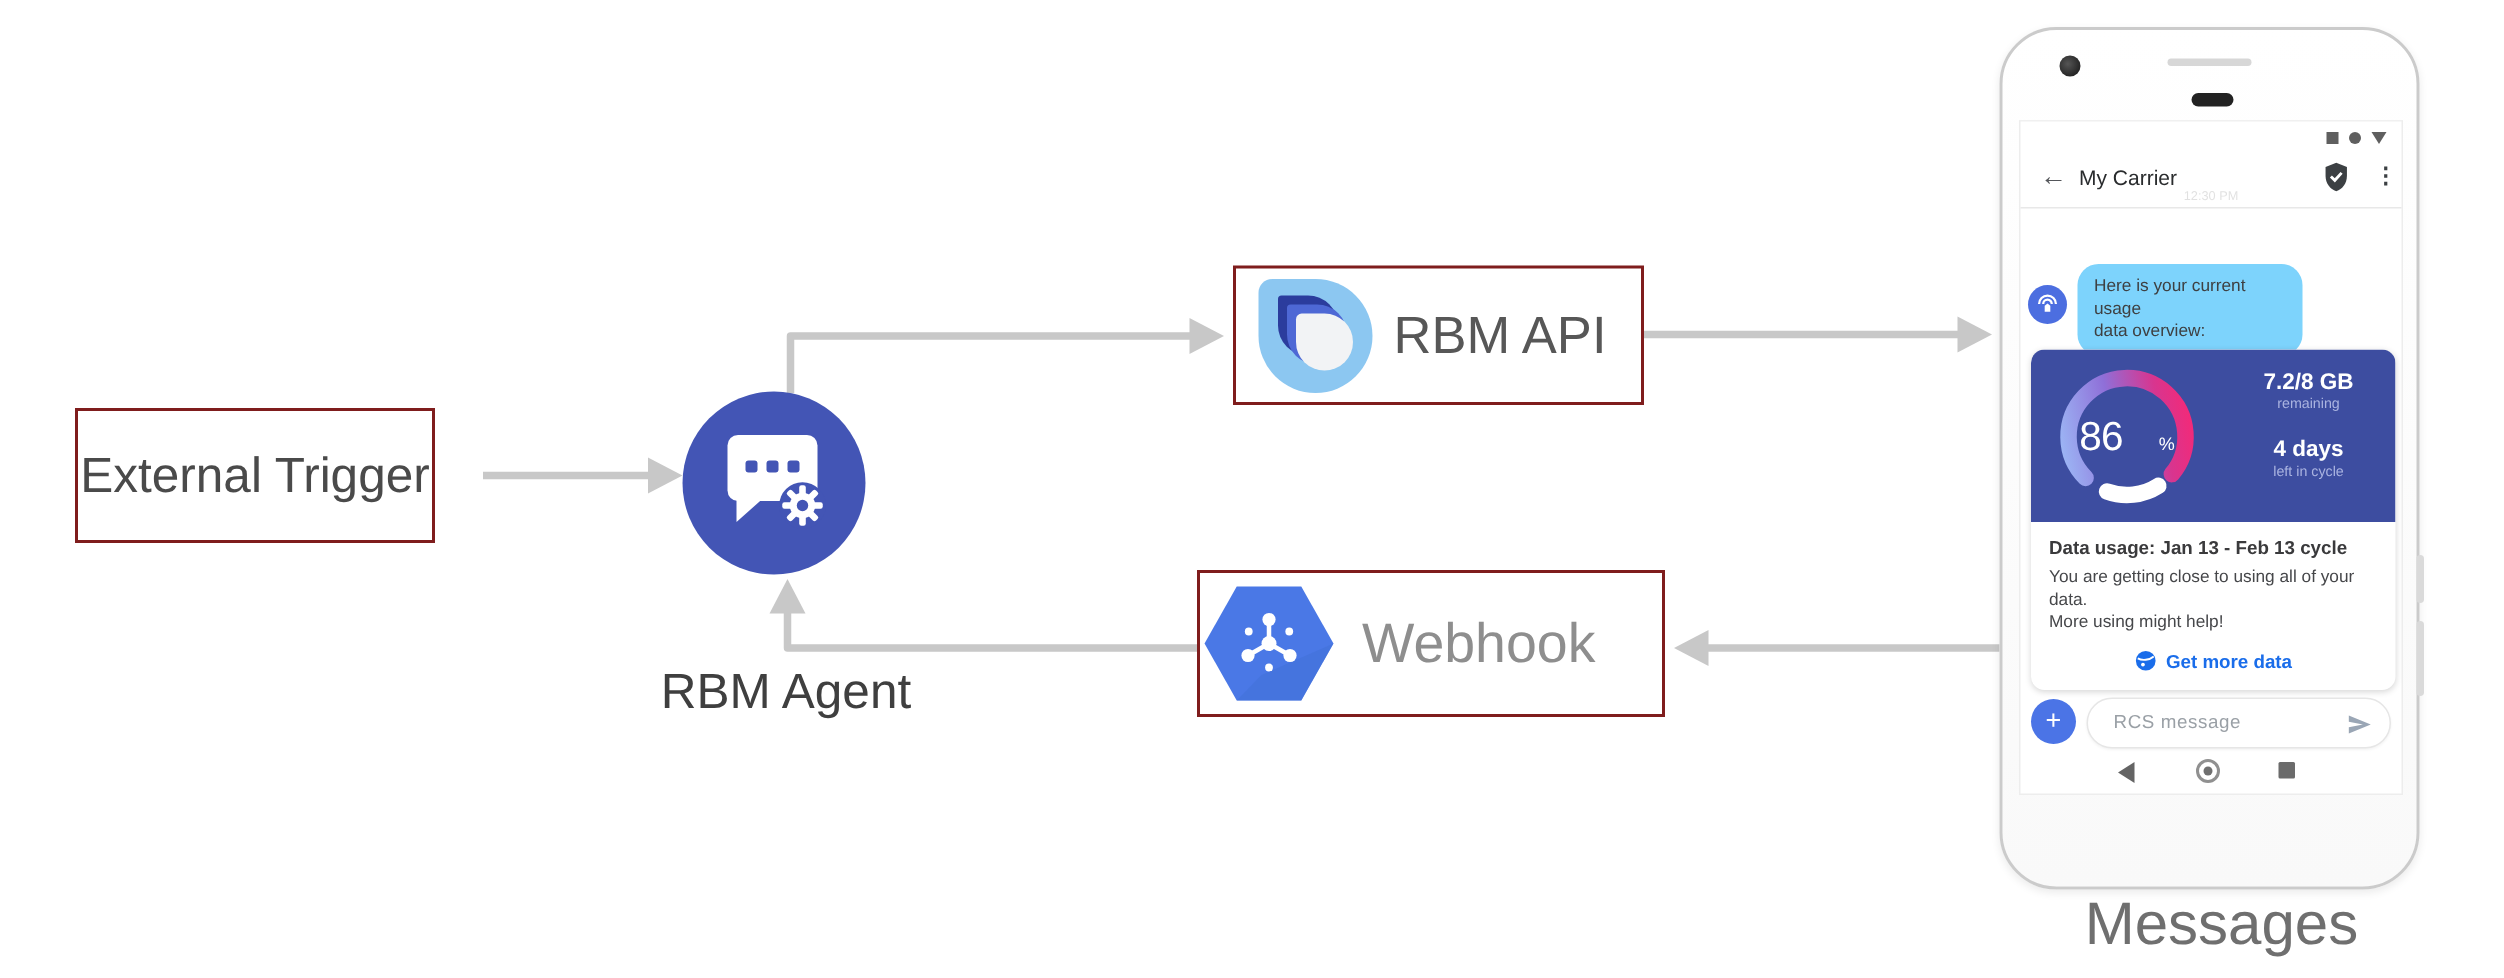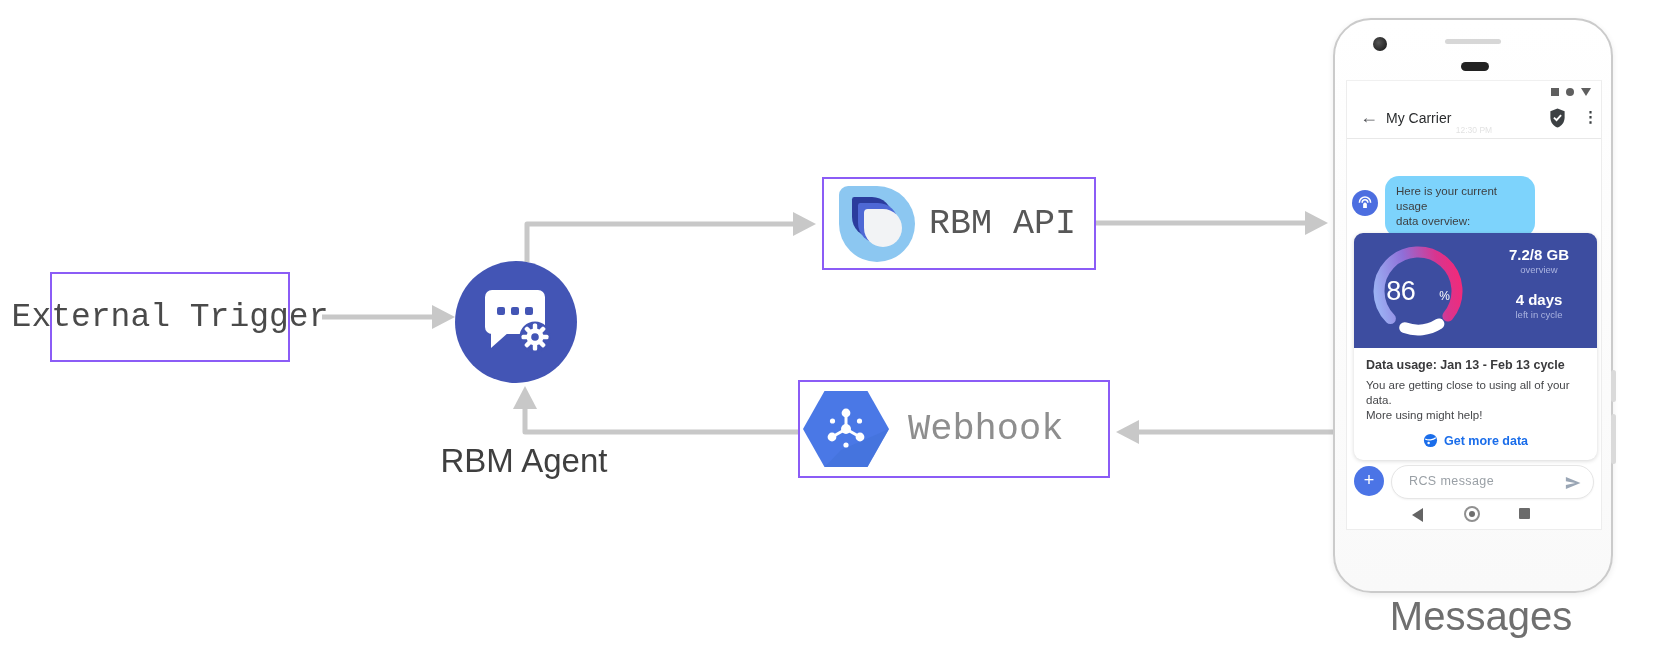--- a/index.html
+++ b/index.html
@@ -3,22 +3,22 @@
 <meta charset="utf-8">
 <style>
   html,body{margin:0;padding:0;background:#fff;}
   .canvas{position:relative;width:1669px;height:652px;background:#fff;
           font-family:"Liberation Sans",sans-serif;overflow:hidden;}
 
   
   #arrows{position:absolute;left:0;top:0;pointer-events:none;}
 
   
-  .dbox{position:absolute;background:#fff;border:2px solid #8b5cf6;
-        display:flex;align-items:center;box-sizing:border-box;font-family:Liberation Mono, monospace;}
+  .dbox{position:absolute;background:#fff;border:2px solid #7f1d1d;
+        display:flex;align-items:center;box-sizing:border-box;}
   .big-label{font-weight:300;color:#4a4a4a;white-space:nowrap;}
   #ext-box{left:50px;top:272px;width:240px;height:90px;justify-content:center;}
   #ext-box .big-label{font-size:33px;}
   #api-box{left:822px;top:177px;width:274px;height:93px;padding-left:15px;gap:14px;}
   #api-box .big-label{font-size:35px;color:#575757;}
   #webhook-box{left:798px;top:380px;width:312px;height:98px;padding-left:2px;gap:18px;}
   #webhook-box .big-label{font-size:37px;color:#8e8e8e;}
 
   #agent-circle{position:absolute;left:455px;top:261px;width:122px;height:122px;
                 border-radius:50%;background:#4355b5;}
@@ -243,21 +243,21 @@
               <path d="M -27.6 27.6 A 39 39 0 1 1 29.9 25.1" stroke="url(#ggrad)" stroke-width="11" fill="none" stroke-linecap="round"></path>
               <path d="M 20.9 32.9 A 39 39 0 0 1 -13.3 36.7" stroke="#fff" stroke-width="11" fill="none" stroke-linecap="round"></path>
             </svg>
             <div class="gauge-num">
               <span class="pct">86</span>
               <span class="sign">%</span>
             </div>
           </div>
           <div class="metrics">
             <div class="m-amount">7.2/8 GB</div>
-            <div class="m-cap">overview</div>
+            <div class="m-cap">remaining</div>
             <div class="m-days">4 days</div>
             <div class="m-cap">left in cycle</div>
           </div>
         </div>
         <div class="card-body">
           <div class="cb-title">Data usage: Jan 13 - Feb 13 cycle</div>
           <div class="cb-text">
             <span>You are getting close to using all of your data.</span><br>
             <span>More using might help!</span>
           </div>

